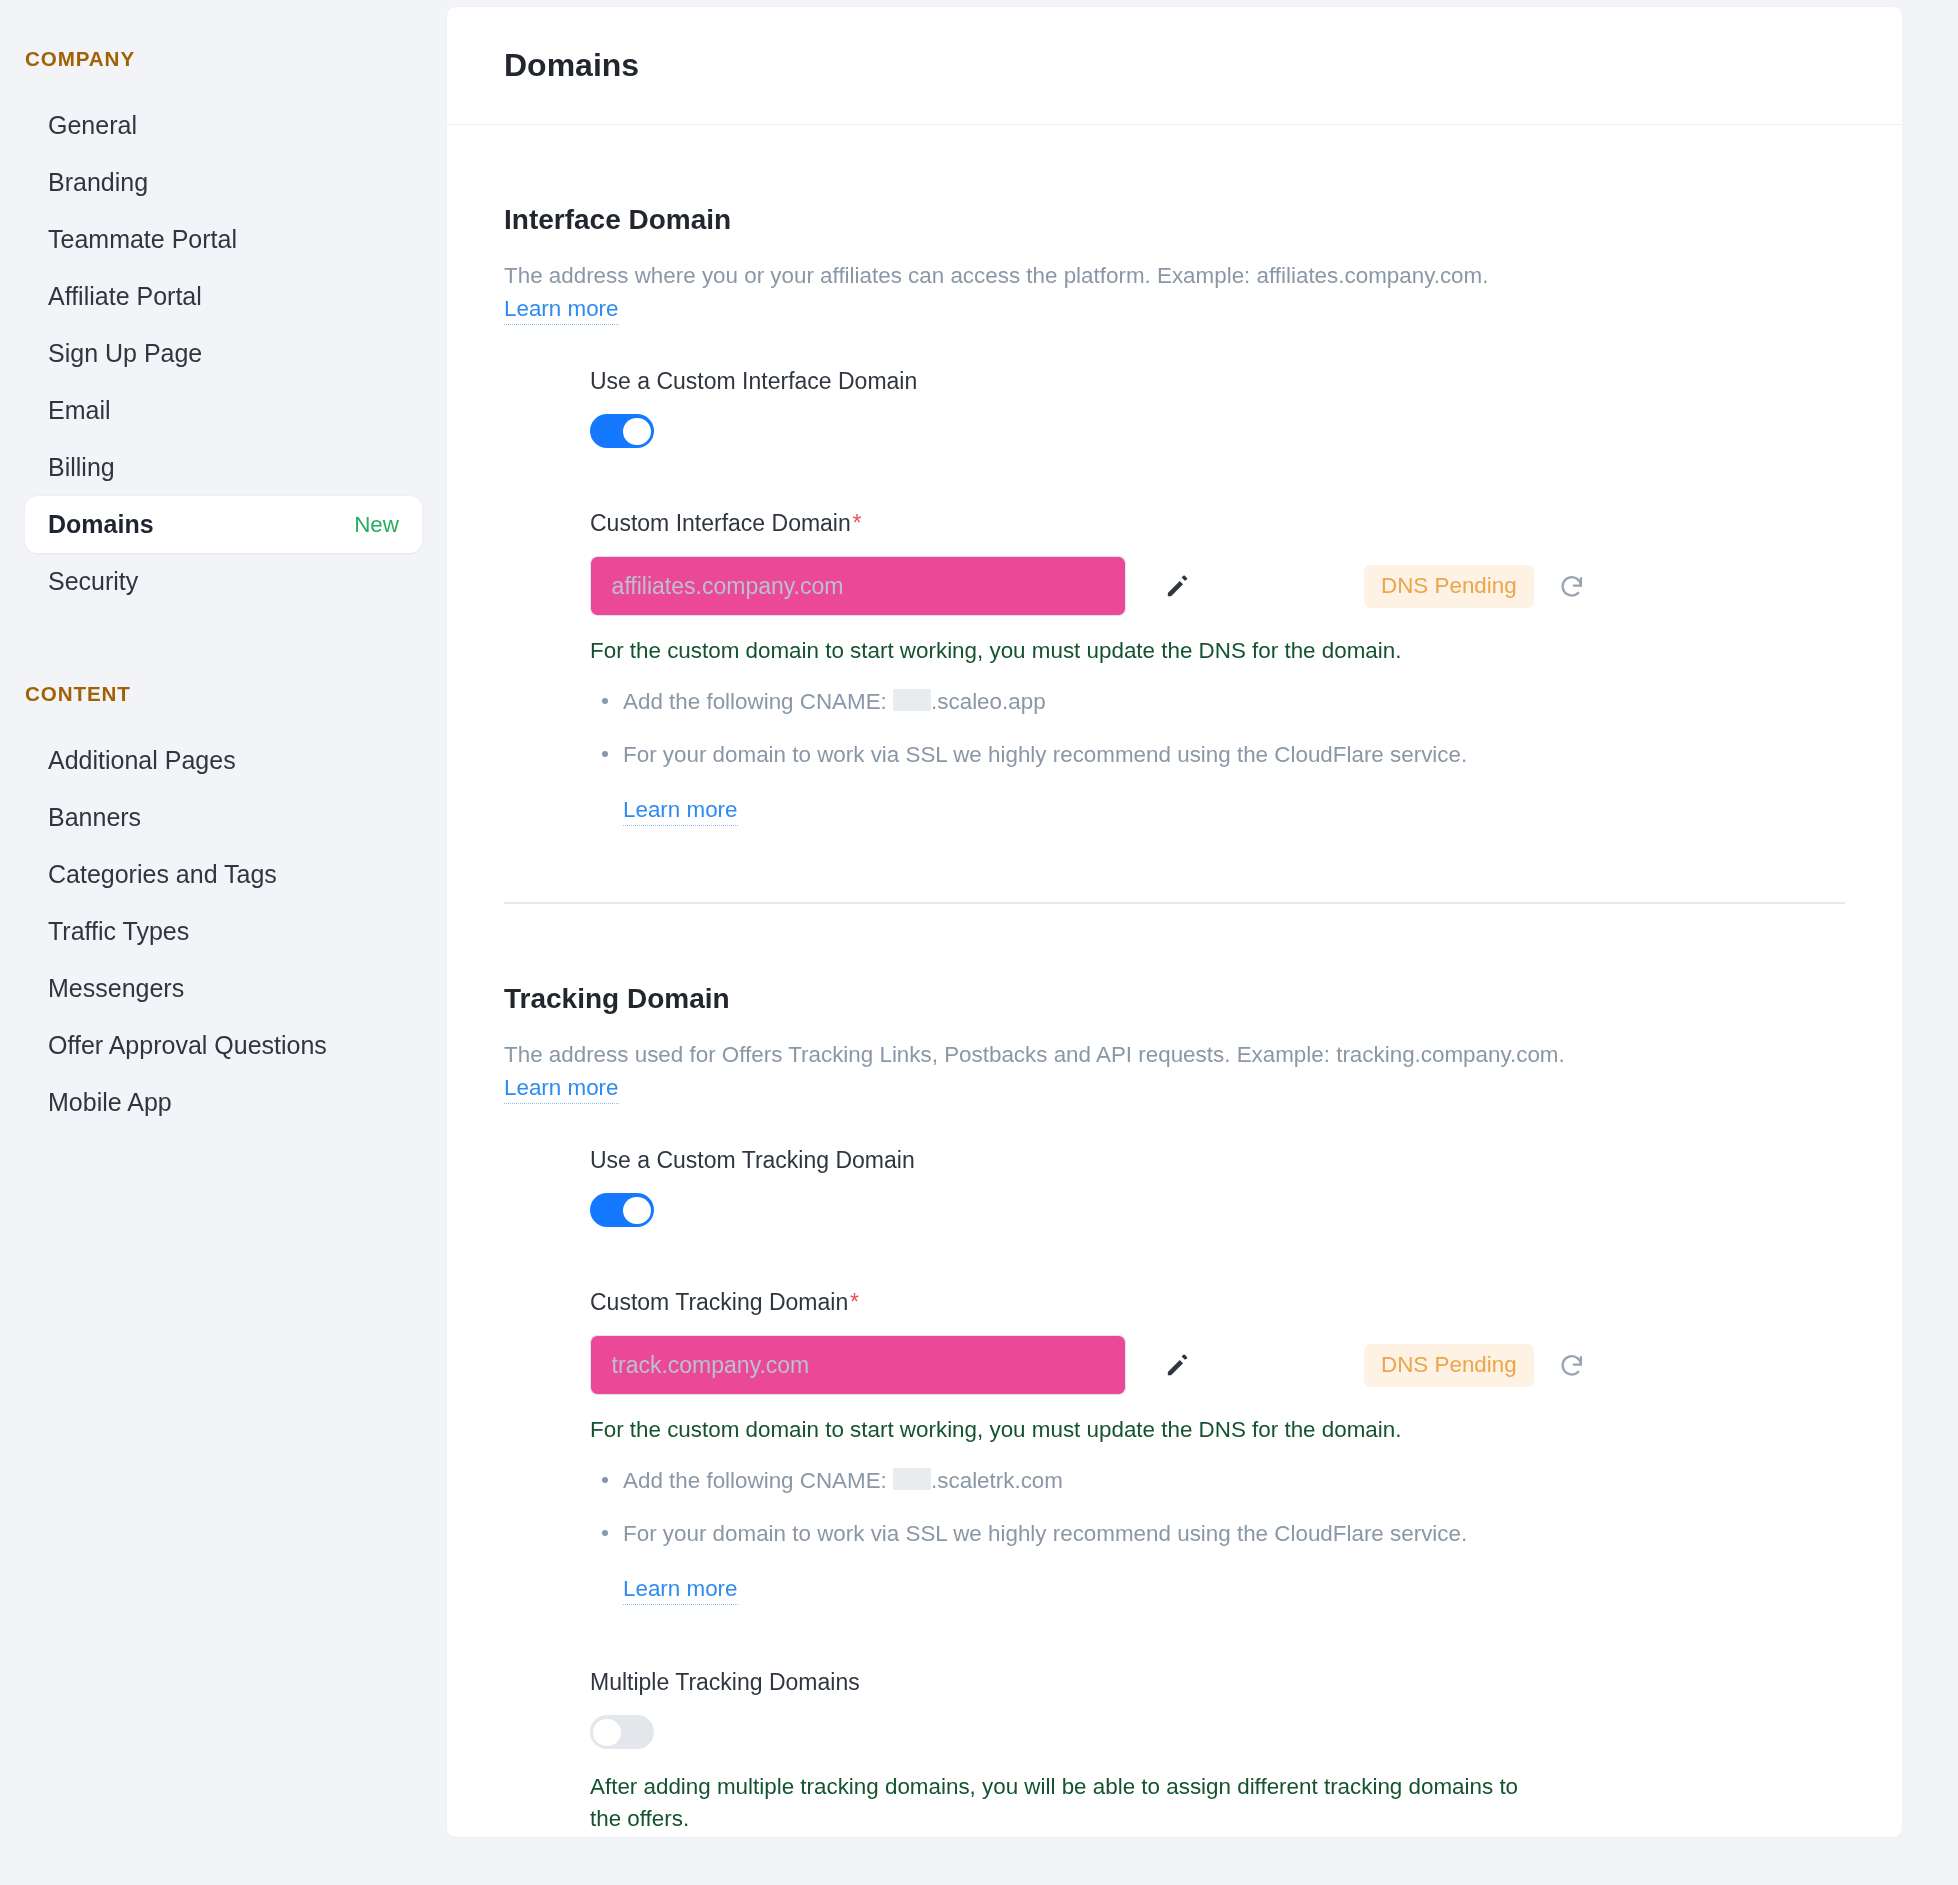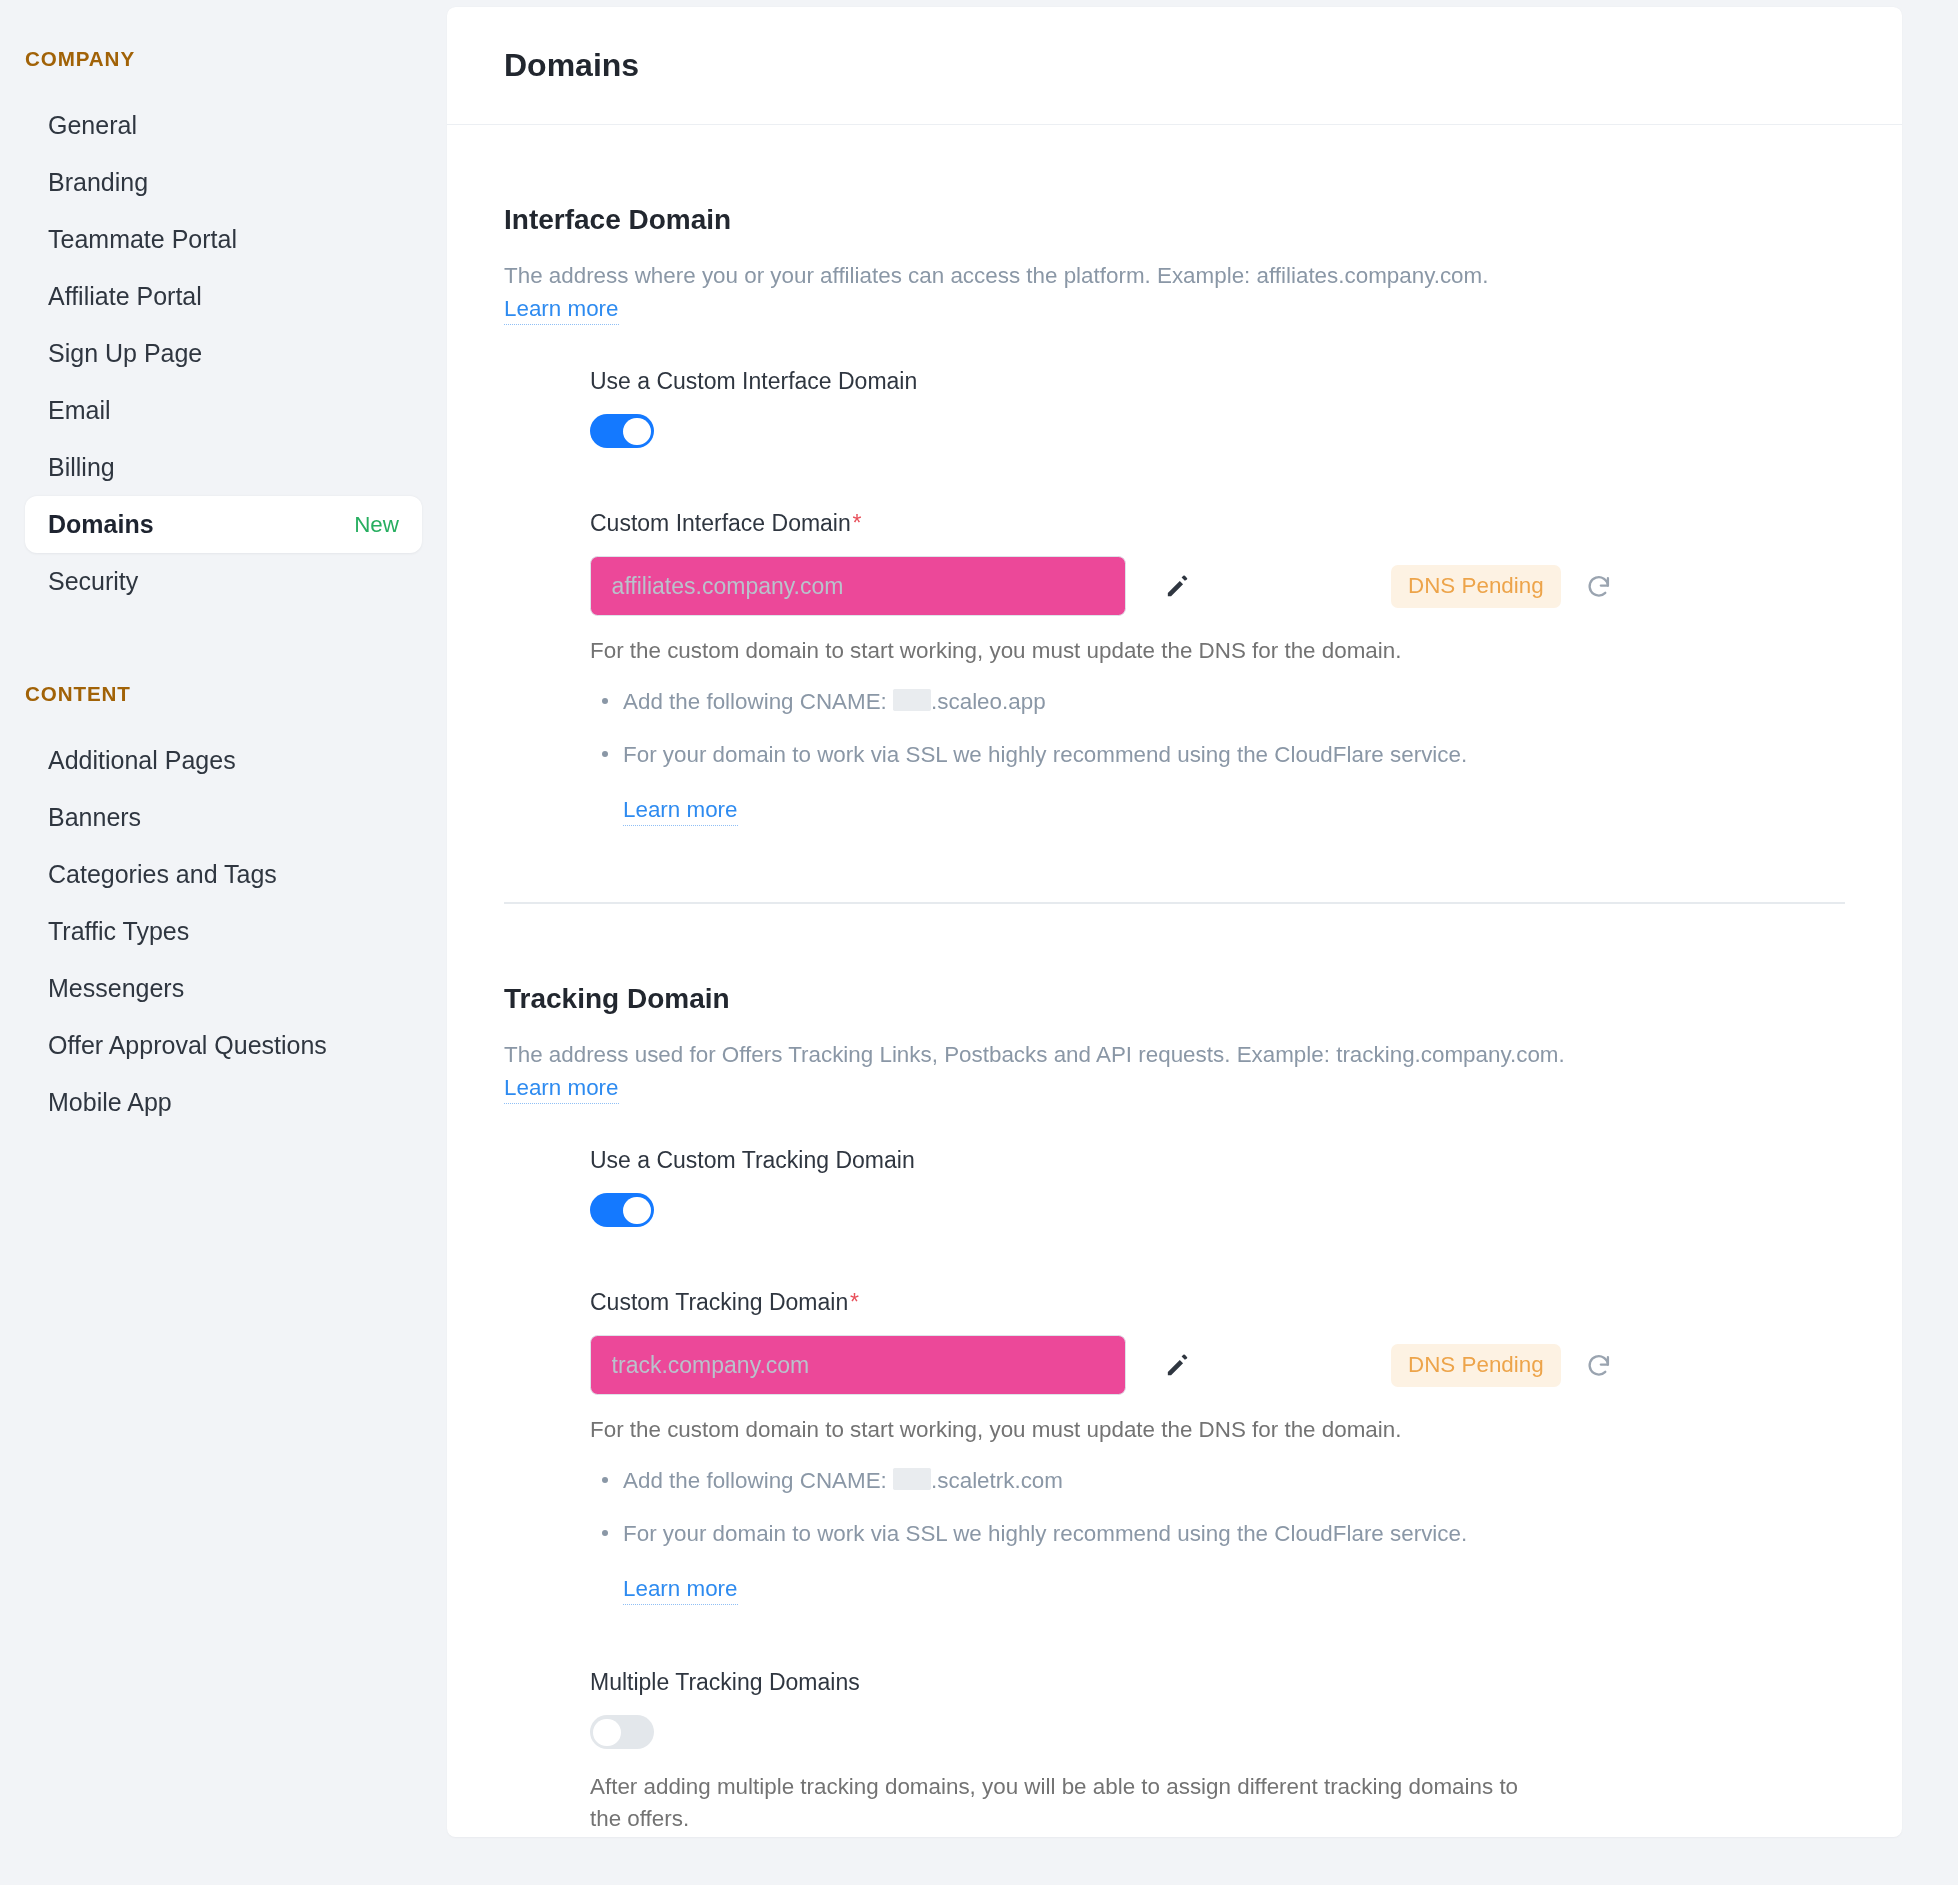--- a/index.html
+++ b/index.html
@@ -187,34 +187,33 @@
     align-items: center;
     margin-left: 167px;
   }
   .status-badge {
     background: #FDF2E3;
     color: #EDA44A;
     font-size: 22.4px;
     border-radius: 6.9px;
     padding: 8.6px 17px;
     white-space: nowrap;
-    margin-left: 27px;
   }
   .refresh-btn {
     margin-left: 20.6px;
     width: 34px; height: 34px;
     display: flex; align-items: center; justify-content: center;
     cursor: pointer;
     background: none; border: none;
   }
   .refresh-btn svg { width: 27.5px; height: 27.5px; }
 
   .hint-text {
     font-size: 22.4px;
-    color: #737373;
+    color: #14532d;
     margin-top: 19px;
     line-height: 1.4;
   }
   .hint-list {
     list-style: none;
     margin-top: 19px;
   }
   .hint-list li {
     position: relative;
     font-size: 22.4px;

